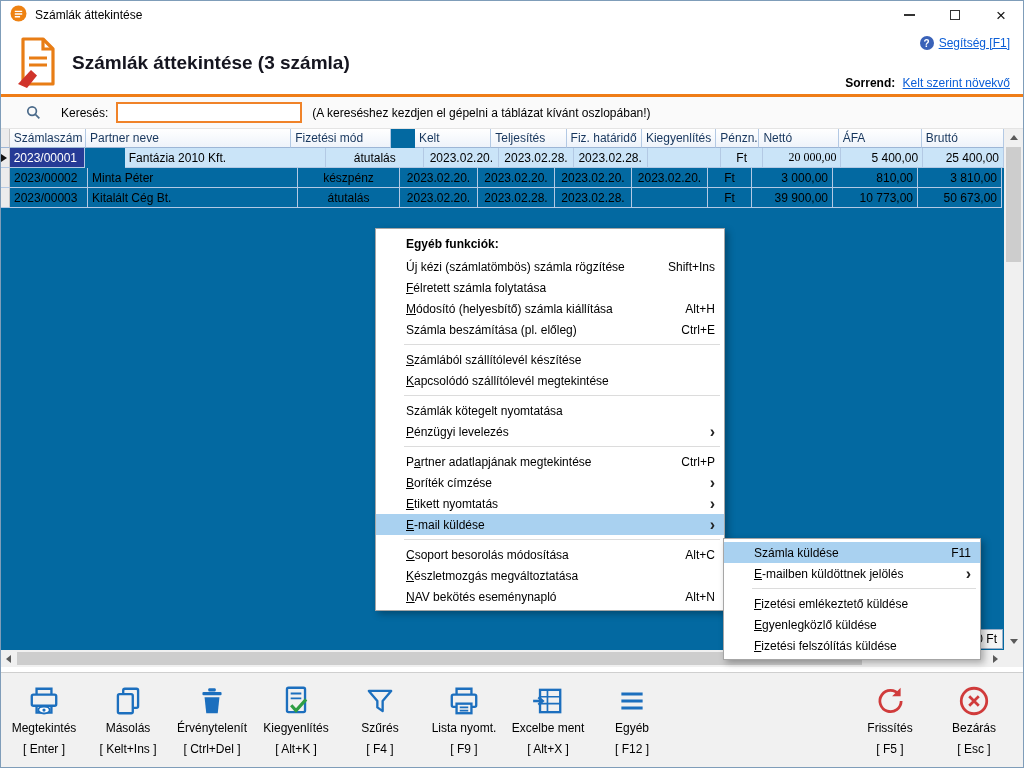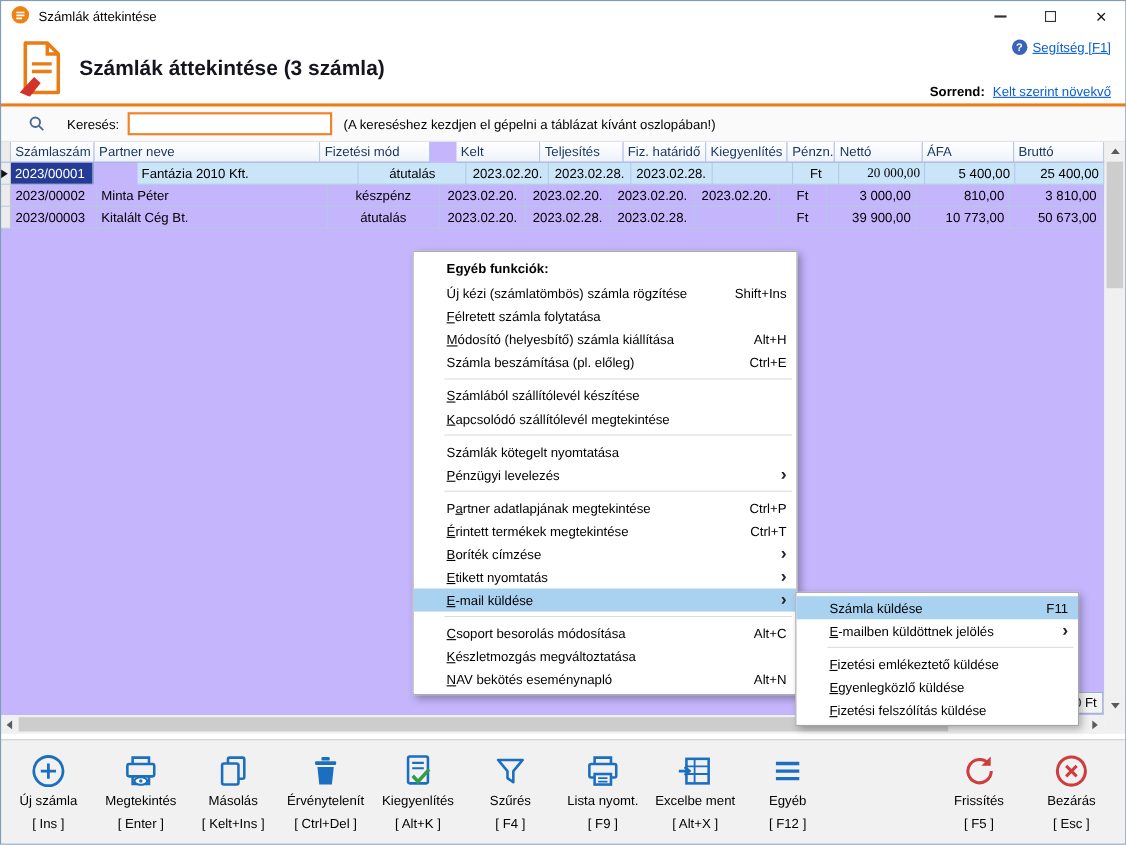--- a/index.html
+++ b/index.html
@@ -31,21 +31,21 @@
   .orange-rule{position:absolute;left:0;top:94px;width:1024px;height:3px;background:#ef7d17}
 
   
   .search-row{position:absolute;left:0;top:97px;width:1024px;height:32px;background:#fafafa;display:flex;align-items:center;border-bottom:1px solid #e4e4e4}
   .search-icon{margin-left:26px;display:flex}
   .search-label{margin-left:20px}
   .search-input{margin-left:8px;width:186px;height:21px;border:2px solid #f08329;background:#fff;font:inherit;padding:0 4px;outline:none}
   .search-hint{margin-left:10px}
 
   
-  .table{position:absolute;left:0;top:129px;width:1004px;height:521px;background:#c4b5fd}
+  .table{position:absolute;left:0;top:129px;width:1004px;height:521px;background:#0369a1}
   .trow{display:flex}
   .thead-row{height:19px}
   .drow{height:20px}
   .tcell{border-right:1px solid #b3c9e4;border-bottom:1px solid #b3c9e4;padding:0 4px;display:flex;align-items:center;white-space:nowrap;overflow:hidden}
   .hcell{color:#17365d;background:linear-gradient(#ffffff,#eef3fa);border-bottom:1px solid #9db6d6}
   .marker{background:#ececec;border-right:1px solid #c6c6c6;padding:0;justify-content:center}
   .tri{width:0;height:0;border-left:6px solid #111;border-top:4px solid transparent;border-bottom:4px solid transparent}
   .sel .tcell{background:#cae4f8}
   .sel .marker{background:#ececec}
   .sel .cell-invoice{background:#263b96;color:#fff}
@@ -266,24 +266,20 @@
       <div class="mitem">
         <span class="mlabel"><u>P</u>énzügyi levelezés</span>
         <span class="mright arrow"></span>
       </div>
       <div class="msep"></div>
       <div class="mitem">
         <span class="mlabel">P<u>a</u>rtner adatlapjának megtekintése</span>
         <span class="mright">Ctrl+P</span>
       </div>
       <div class="mitem">
-        <span class="mlabel"><u>É</u>rintett termékek megtekintése</span>
-        <span class="mright">Ctrl+T</span>
-      </div>
-      <div class="mitem">
         <span class="mlabel"><u>B</u>oríték címzése</span>
         <span class="mright arrow"></span>
       </div>
       <div class="mitem">
         <span class="mlabel"><u>E</u>tikett nyomtatás</span>
         <span class="mright arrow"></span>
       </div>
       <div class="mitem hl">
         <span class="mlabel"><u>E</u>-mail küldése</span>
         <span class="mright arrow"></span>
@@ -327,30 +323,20 @@
         <span class="mlabel"><u>F</u>izetési felszólítás küldése</span>
         <span class="mright"></span>
       </div>
     </div>
 </div>
 
 <div class="toolbar">
     <div class="tbtn">
       <div class="ticon">
         <svg width="34" height="34" viewBox="0 0 32 32">
-          <circle cx="16" cy="16" r="12.5" fill="none" stroke="#1c6fbe" stroke-width="2.4"></circle>
-          <path d="M16 9.5v13M9.5 16h13" stroke="#1c6fbe" stroke-width="2.4" fill="none"></path>
-        </svg>
-      </div>
-      <div class="tlabel">Új számla</div>
-      <div class="tshort">[ Ins ]</div>
-    </div>
-    <div class="tbtn">
-      <div class="ticon">
-        <svg width="34" height="34" viewBox="0 0 32 32">
           <path d="M9 10V4.5h14V10" fill="none" stroke="#1c6fbe" stroke-width="2.2"></path>
           <rect x="4.5" y="10" width="23" height="10.5" rx="1.5" fill="none" stroke="#1c6fbe" stroke-width="2.2"></rect>
           <path d="M9 20.5v6.5h14v-6.5" fill="none" stroke="#1c6fbe" stroke-width="2.2"></path>
           <ellipse cx="16" cy="24.5" rx="5.4" ry="3.2" fill="#fff" stroke="#1c6fbe" stroke-width="1.8"></ellipse>
           <circle cx="16" cy="24.5" r="1.5" fill="#1c6fbe"></circle>
         </svg>
       </div>
       <div class="tlabel">Megtekintés</div>
       <div class="tshort">[ Enter ]</div>
     </div>

